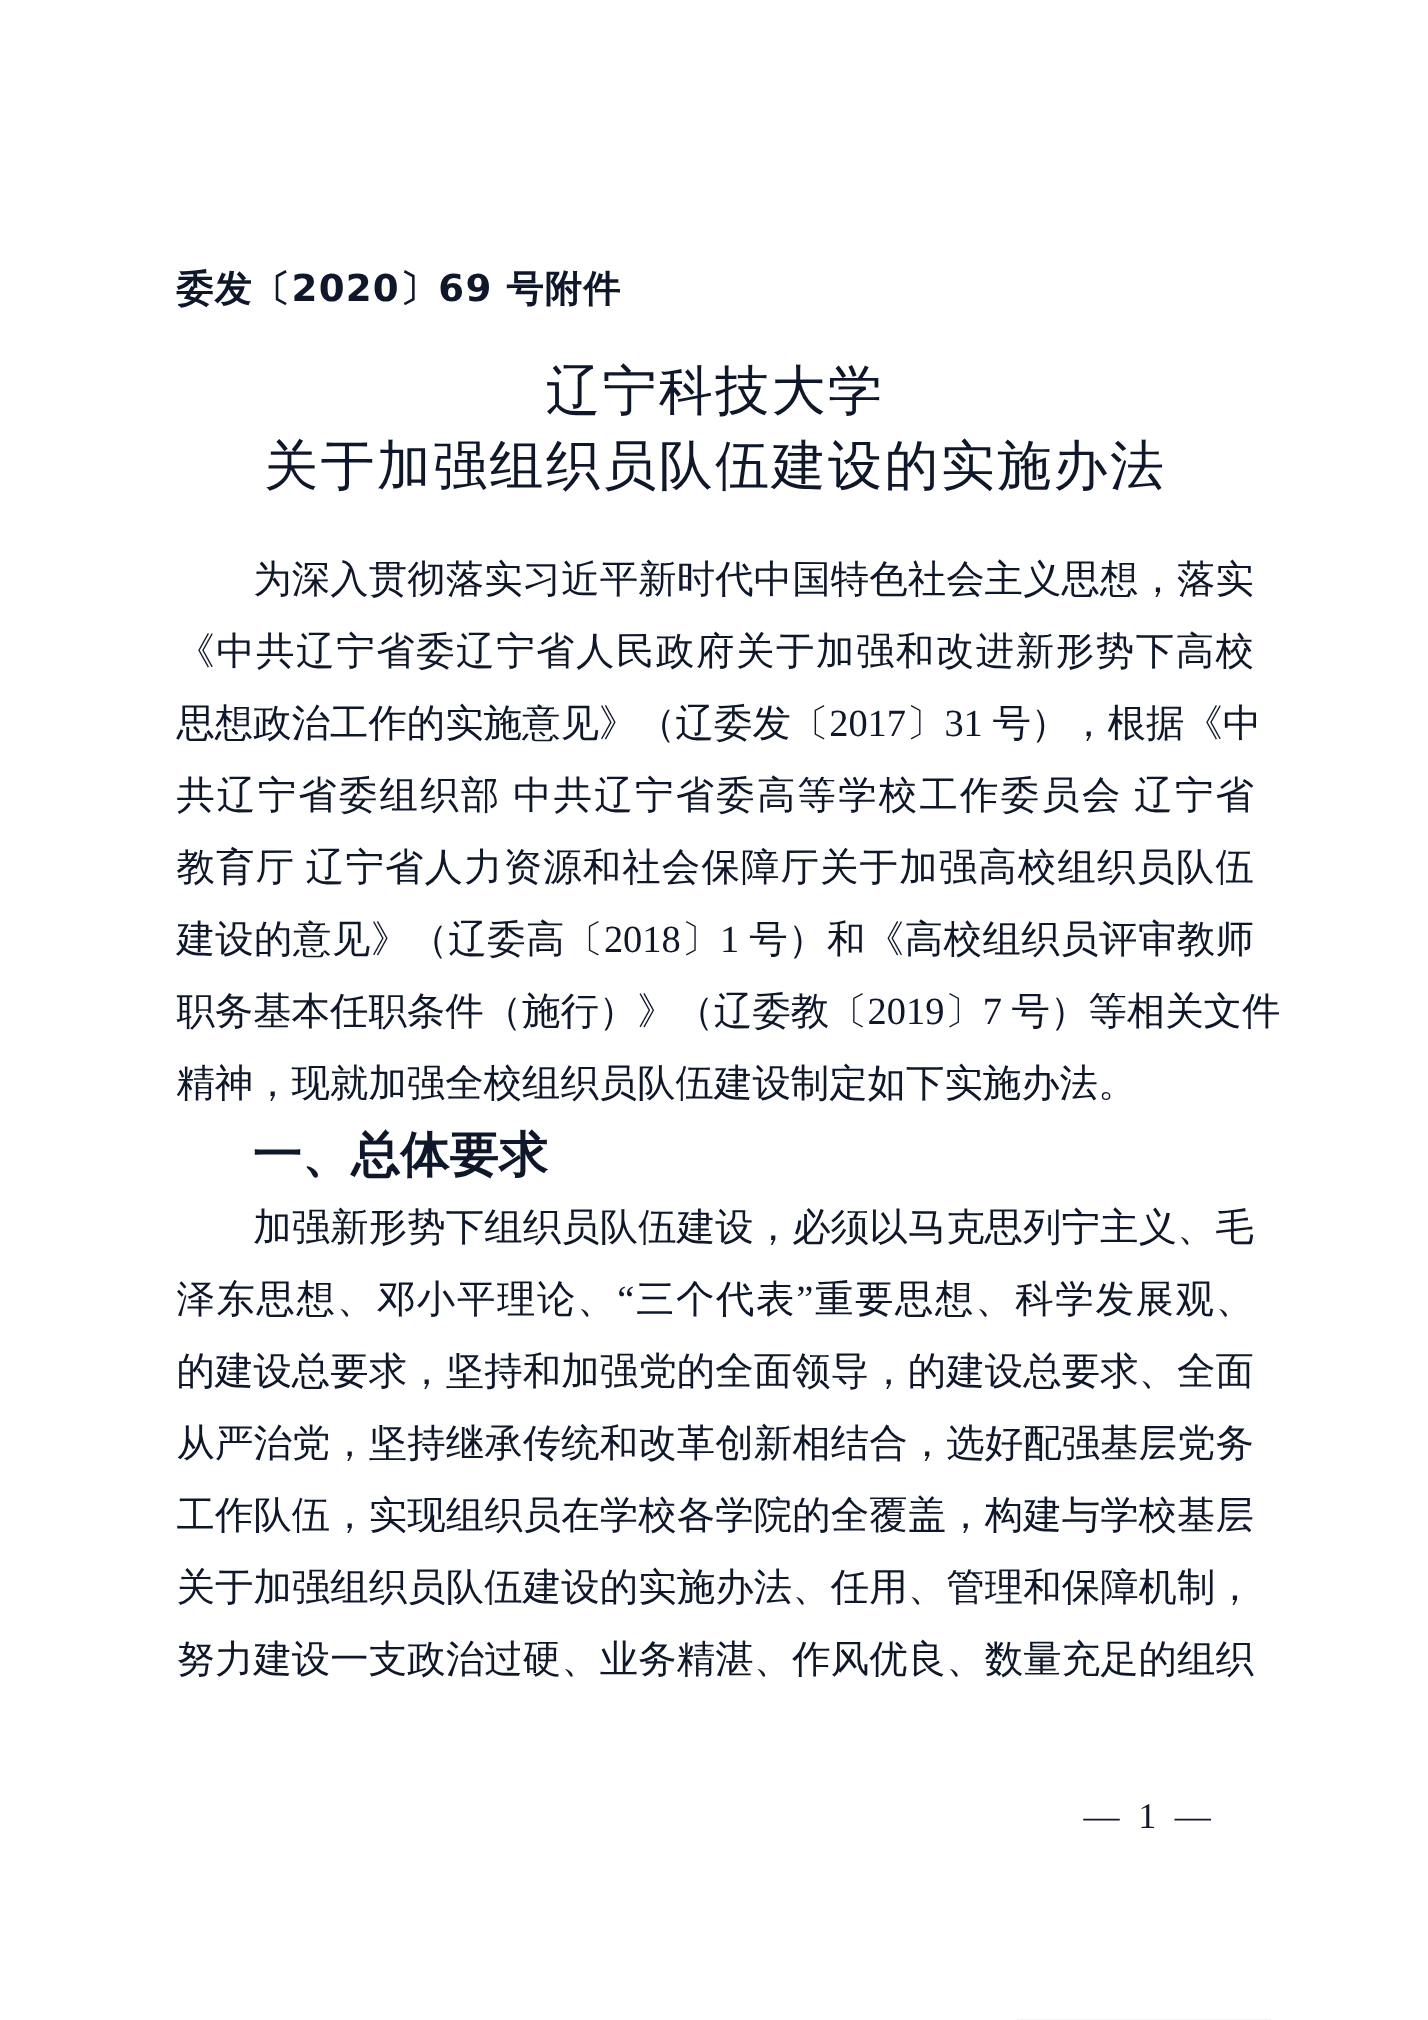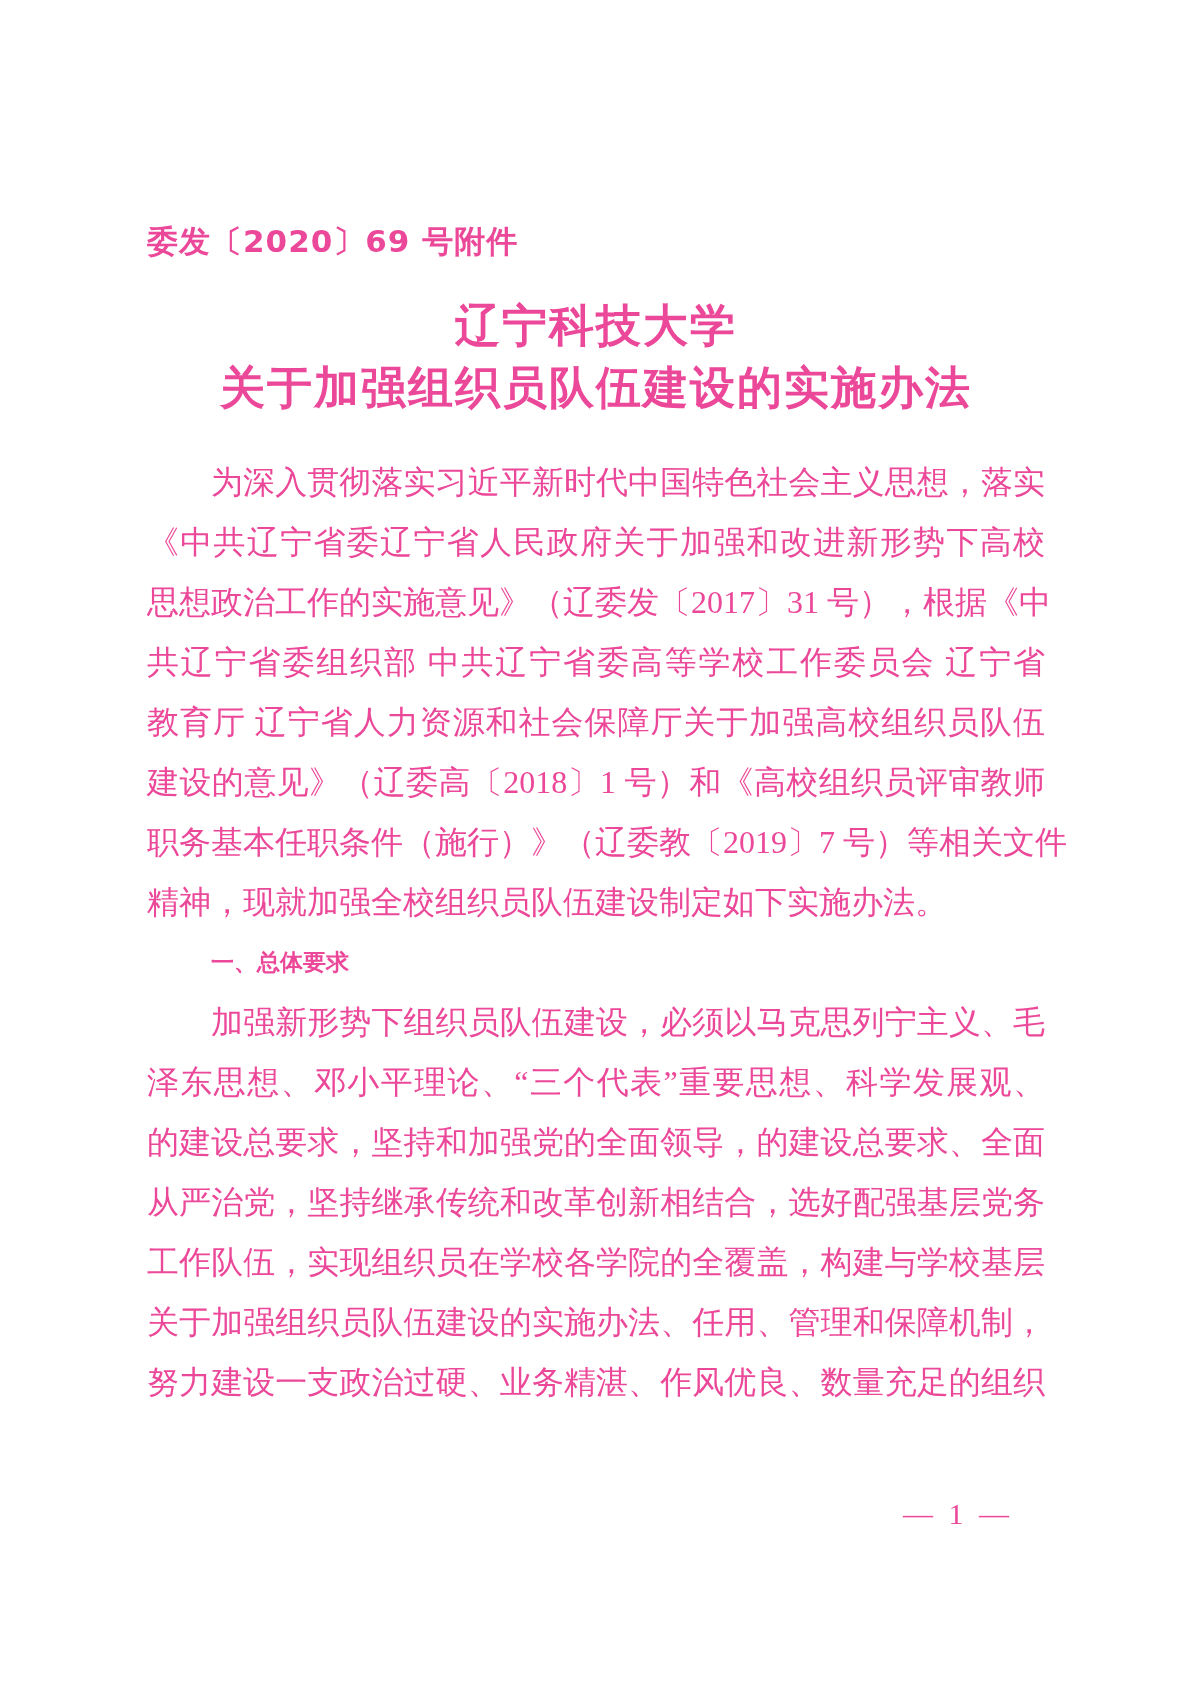--- a/index.html
+++ b/index.html
@@ -5,21 +5,21 @@
   html, body {
     margin: 0;
     padding: 0;
     background: #e8e8e8;
   }
   .page {
     position: relative;
     width: 1190px;
     height: 1683px;
     background: #ffffff;
-    color: #ec4899;
+    color: #0f172a;
     font-family: "Liberation Serif", "DejaVu Serif", serif;
     overflow: hidden;
   }
   
   .doc-ref {
     position: absolute;
     left: 147px;
     top: 224px;
     font-family: "DejaVu Sans", "Liberation Sans", sans-serif;
     font-weight: 700;
@@ -29,21 +29,21 @@
     white-space: nowrap;
   }
   
   .title-block {
     position: absolute;
     left: 147px;
     top: 295px;
     width: 898px;
     text-align: center;
     font-family: "Liberation Serif", "DejaVu Serif", serif;
-    font-weight: 700;
+    font-weight: 400;
     font-size: 45px;
     line-height: 62px;
     letter-spacing: 2px;
   }
   
   .body-text {
     position: absolute;
     left: 147px;
     top: 452px;
     width: 898px;
@@ -60,21 +60,21 @@
     text-indent: 64px;
   }
   .line--end {
     text-align-last: left;
     white-space: normal;
   }
   
   .section-heading {
     font-family: "DejaVu Sans", "Liberation Sans", sans-serif;
     font-weight: 700;
-    font-size: 23px;
+    font-size: 41px;
     line-height: 60px;
     text-indent: 64px;
     text-align: left;
     text-align-last: left;
   }
   .page-number {
     position: absolute;
     top: 1496px;
     right: 177px;
     font-size: 30px;

